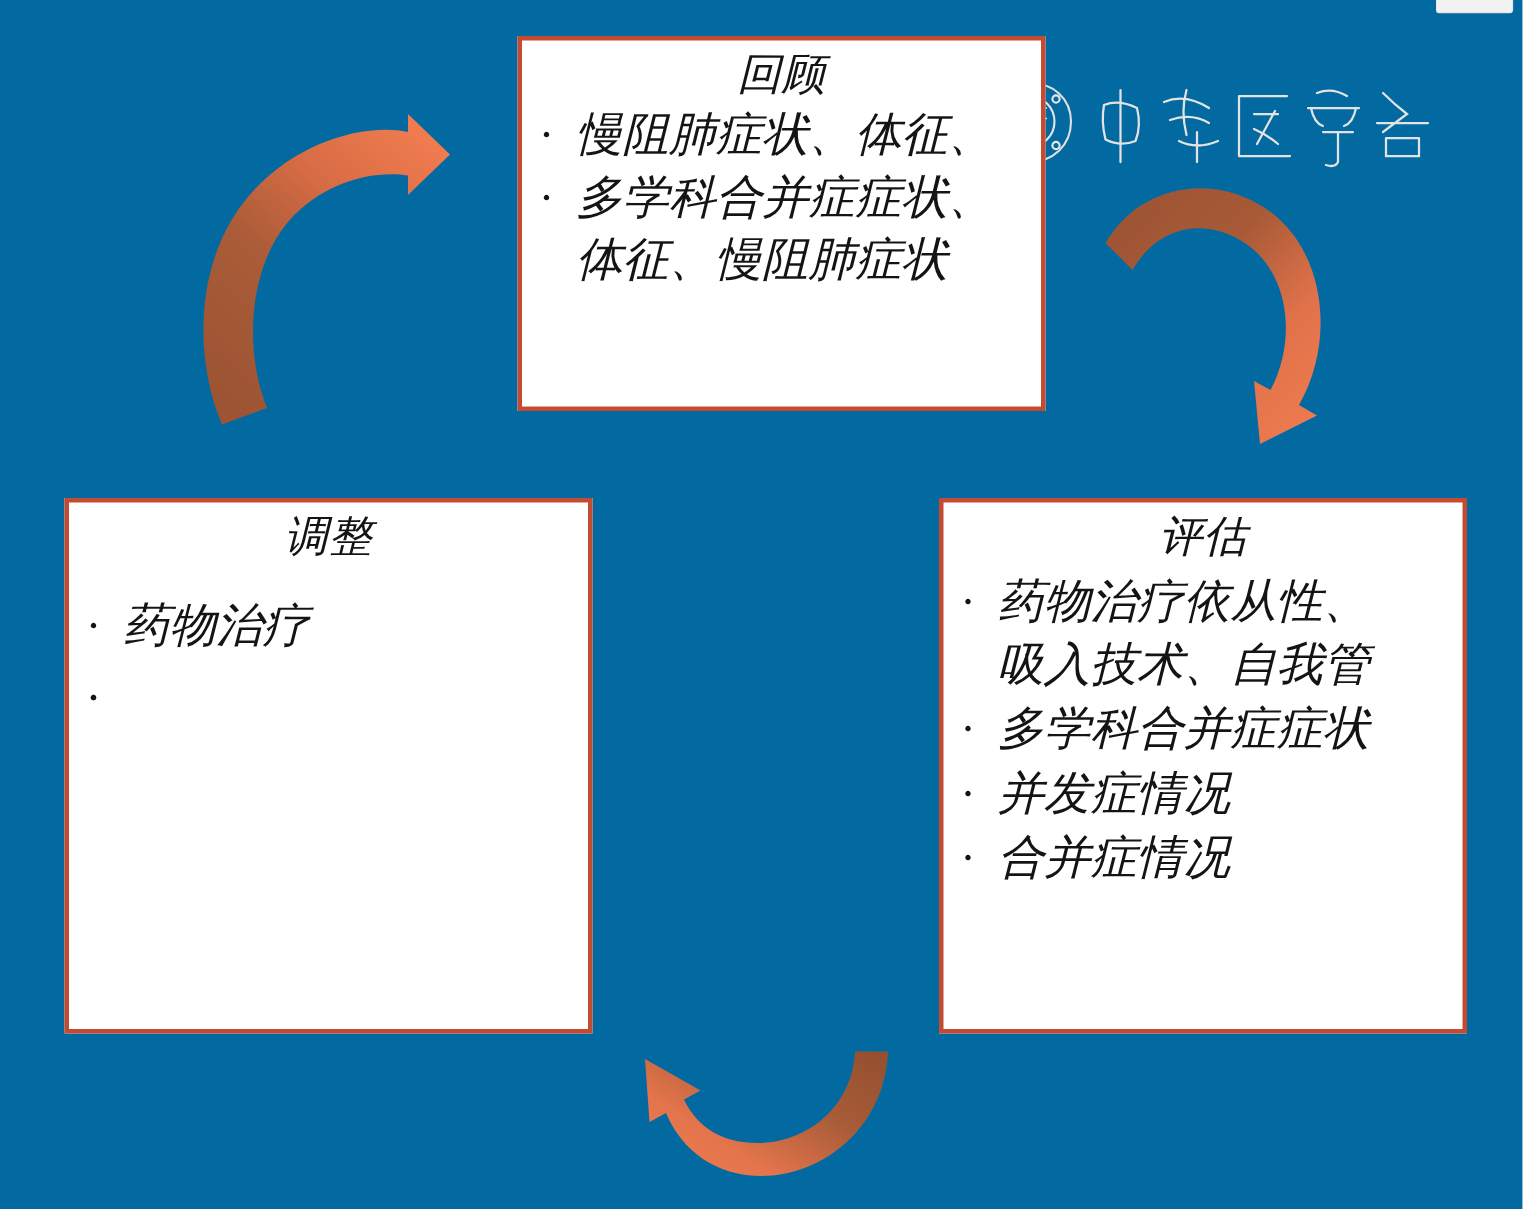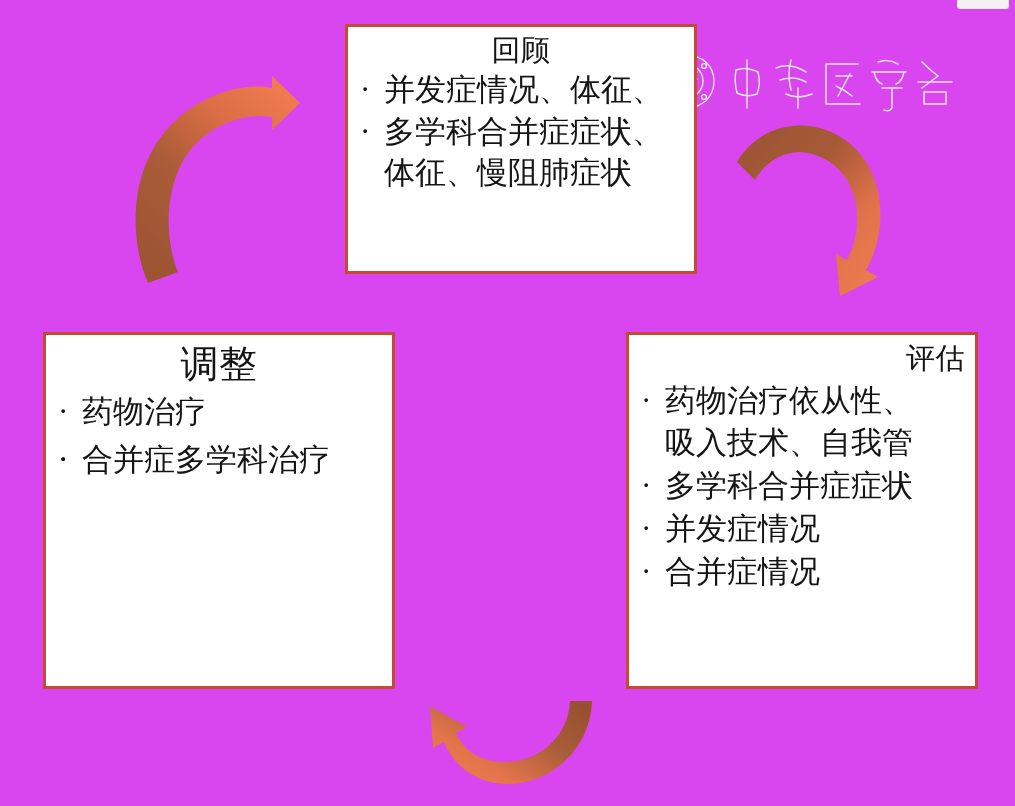--- a/index.html
+++ b/index.html
@@ -8,22 +8,23 @@
     padding: 0;
     background: #ffffff;
   }
   body {
     font-family: "Liberation Serif", "DejaVu Serif", serif;
   }
   #canvas {
     position: relative;
     width: 1015px;
     height: 806px;
-    background: #d946ef;
+    background: #0369a1;
     overflow: hidden;
+    font-style: italic;
   }
 
   
   .corner-artifact {
     position: absolute;
     top: 0px;
     left: 957px;
     width: 50px;
     height: 8px;
     background: #f2f2f2;
@@ -90,31 +91,31 @@
   #box-review .box-title { font-size: 29px; margin-bottom: 2px; }
   #box-review .bullets li { font-size: 31px; line-height: 1.32; }
   #box-review .bullets li .bullet-dot { font-size: 31px; line-height: 1.32; }
 
   #box-assess {
     left: 626px;
     top: 332px;
     width: 352px;
     height: 357px;
   }
-  #box-assess .box-title { font-size: 29px; margin-bottom: 4px; text-align: right; }
+  #box-assess .box-title { font-size: 29px; margin-bottom: 4px; }
   #box-assess .bullets li { font-size: 31px; line-height: 1.33; margin-bottom: 2px; }
   #box-assess .bullets li .bullet-dot { font-size: 31px; line-height: 1.33; }
 
   #box-adjust {
     left: 43px;
     top: 332px;
     width: 352px;
     height: 357px;
   }
-  #box-adjust .box-title { font-size: 38px; margin-bottom: 4px; }
+  #box-adjust .box-title { font-size: 29px; margin-bottom: 20px; }
   #box-adjust .bullets li { font-size: 31px; line-height: 1.33; margin-bottom: 6px; }
   #box-adjust .bullets li .bullet-dot { font-size: 31px; line-height: 1.33; }
 
   
   .arrow-layer {
     position: absolute;
     left: 0; top: 0;
     width: 1015px;
     height: 806px;
     pointer-events: none;
@@ -219,21 +220,21 @@
         C 537,762 568,739 570,701
         Z"></path>
     </g>
   </svg>
 
   <div class="box" id="box-review">
     <div class="box-title">回顾</div>
     <ul class="bullets">
       <li>
         <span class="bullet-dot">·</span>
-        <span>并发症情况、体征、</span><br>
+        <span>慢阻肺症状、体征、</span><br>
       </li>
       <li>
         <span class="bullet-dot">·</span>
         <span>多学科合并症症状、</span><br>
         <span>体征、慢阻肺症状</span>
       </li>
     </ul>
   </div>
 
   <div class="box" id="box-adjust">
@@ -241,21 +242,20 @@
     <ul class="bullets">
       <li>
         <span class="bullet-dot">·</span>
         <span>药物治疗</span>
       </li>
       <li>
         <span class="bullet-dot">·</span>
       </li>
       <li>
         <span class="bullet-dot">·</span>
-        <span>合并症多学科治疗</span>
       </li>
     </ul>
   </div>
 
   <div class="box" id="box-assess">
     <div class="box-title">评估</div>
     <ul class="bullets">
       <li>
         <span class="bullet-dot">·</span>
         <span>药物治疗依从性、</span><br>

